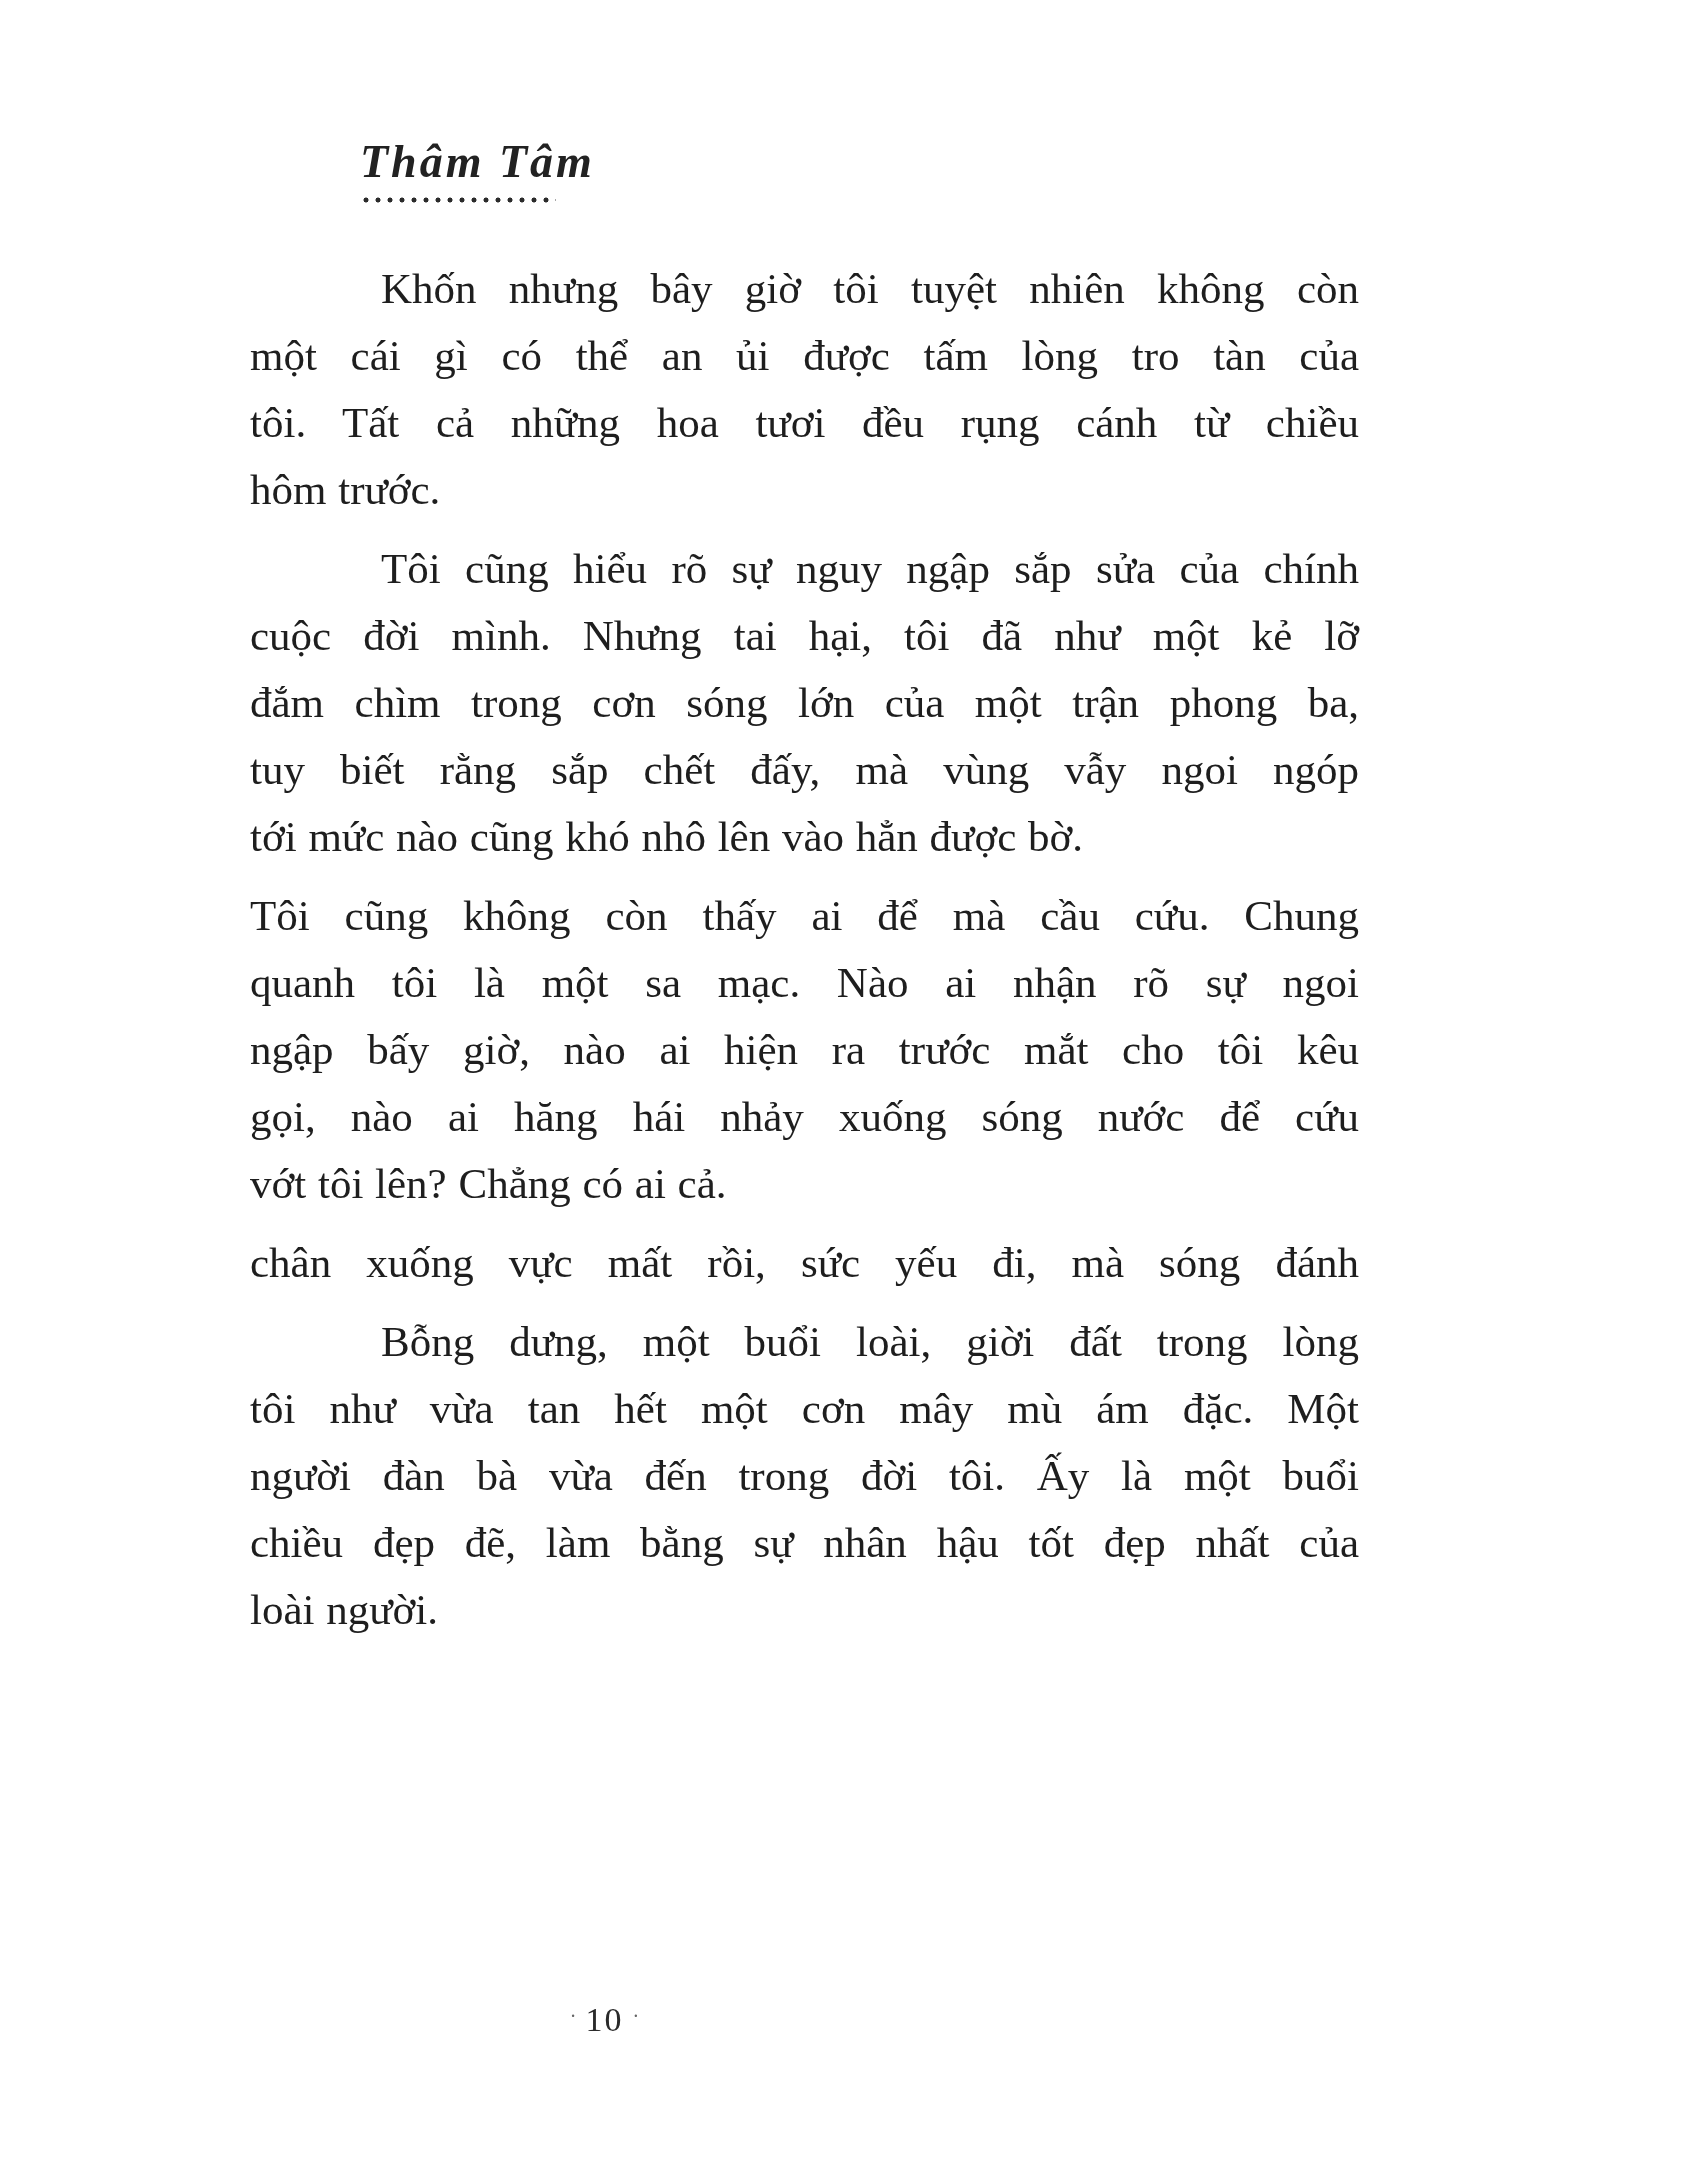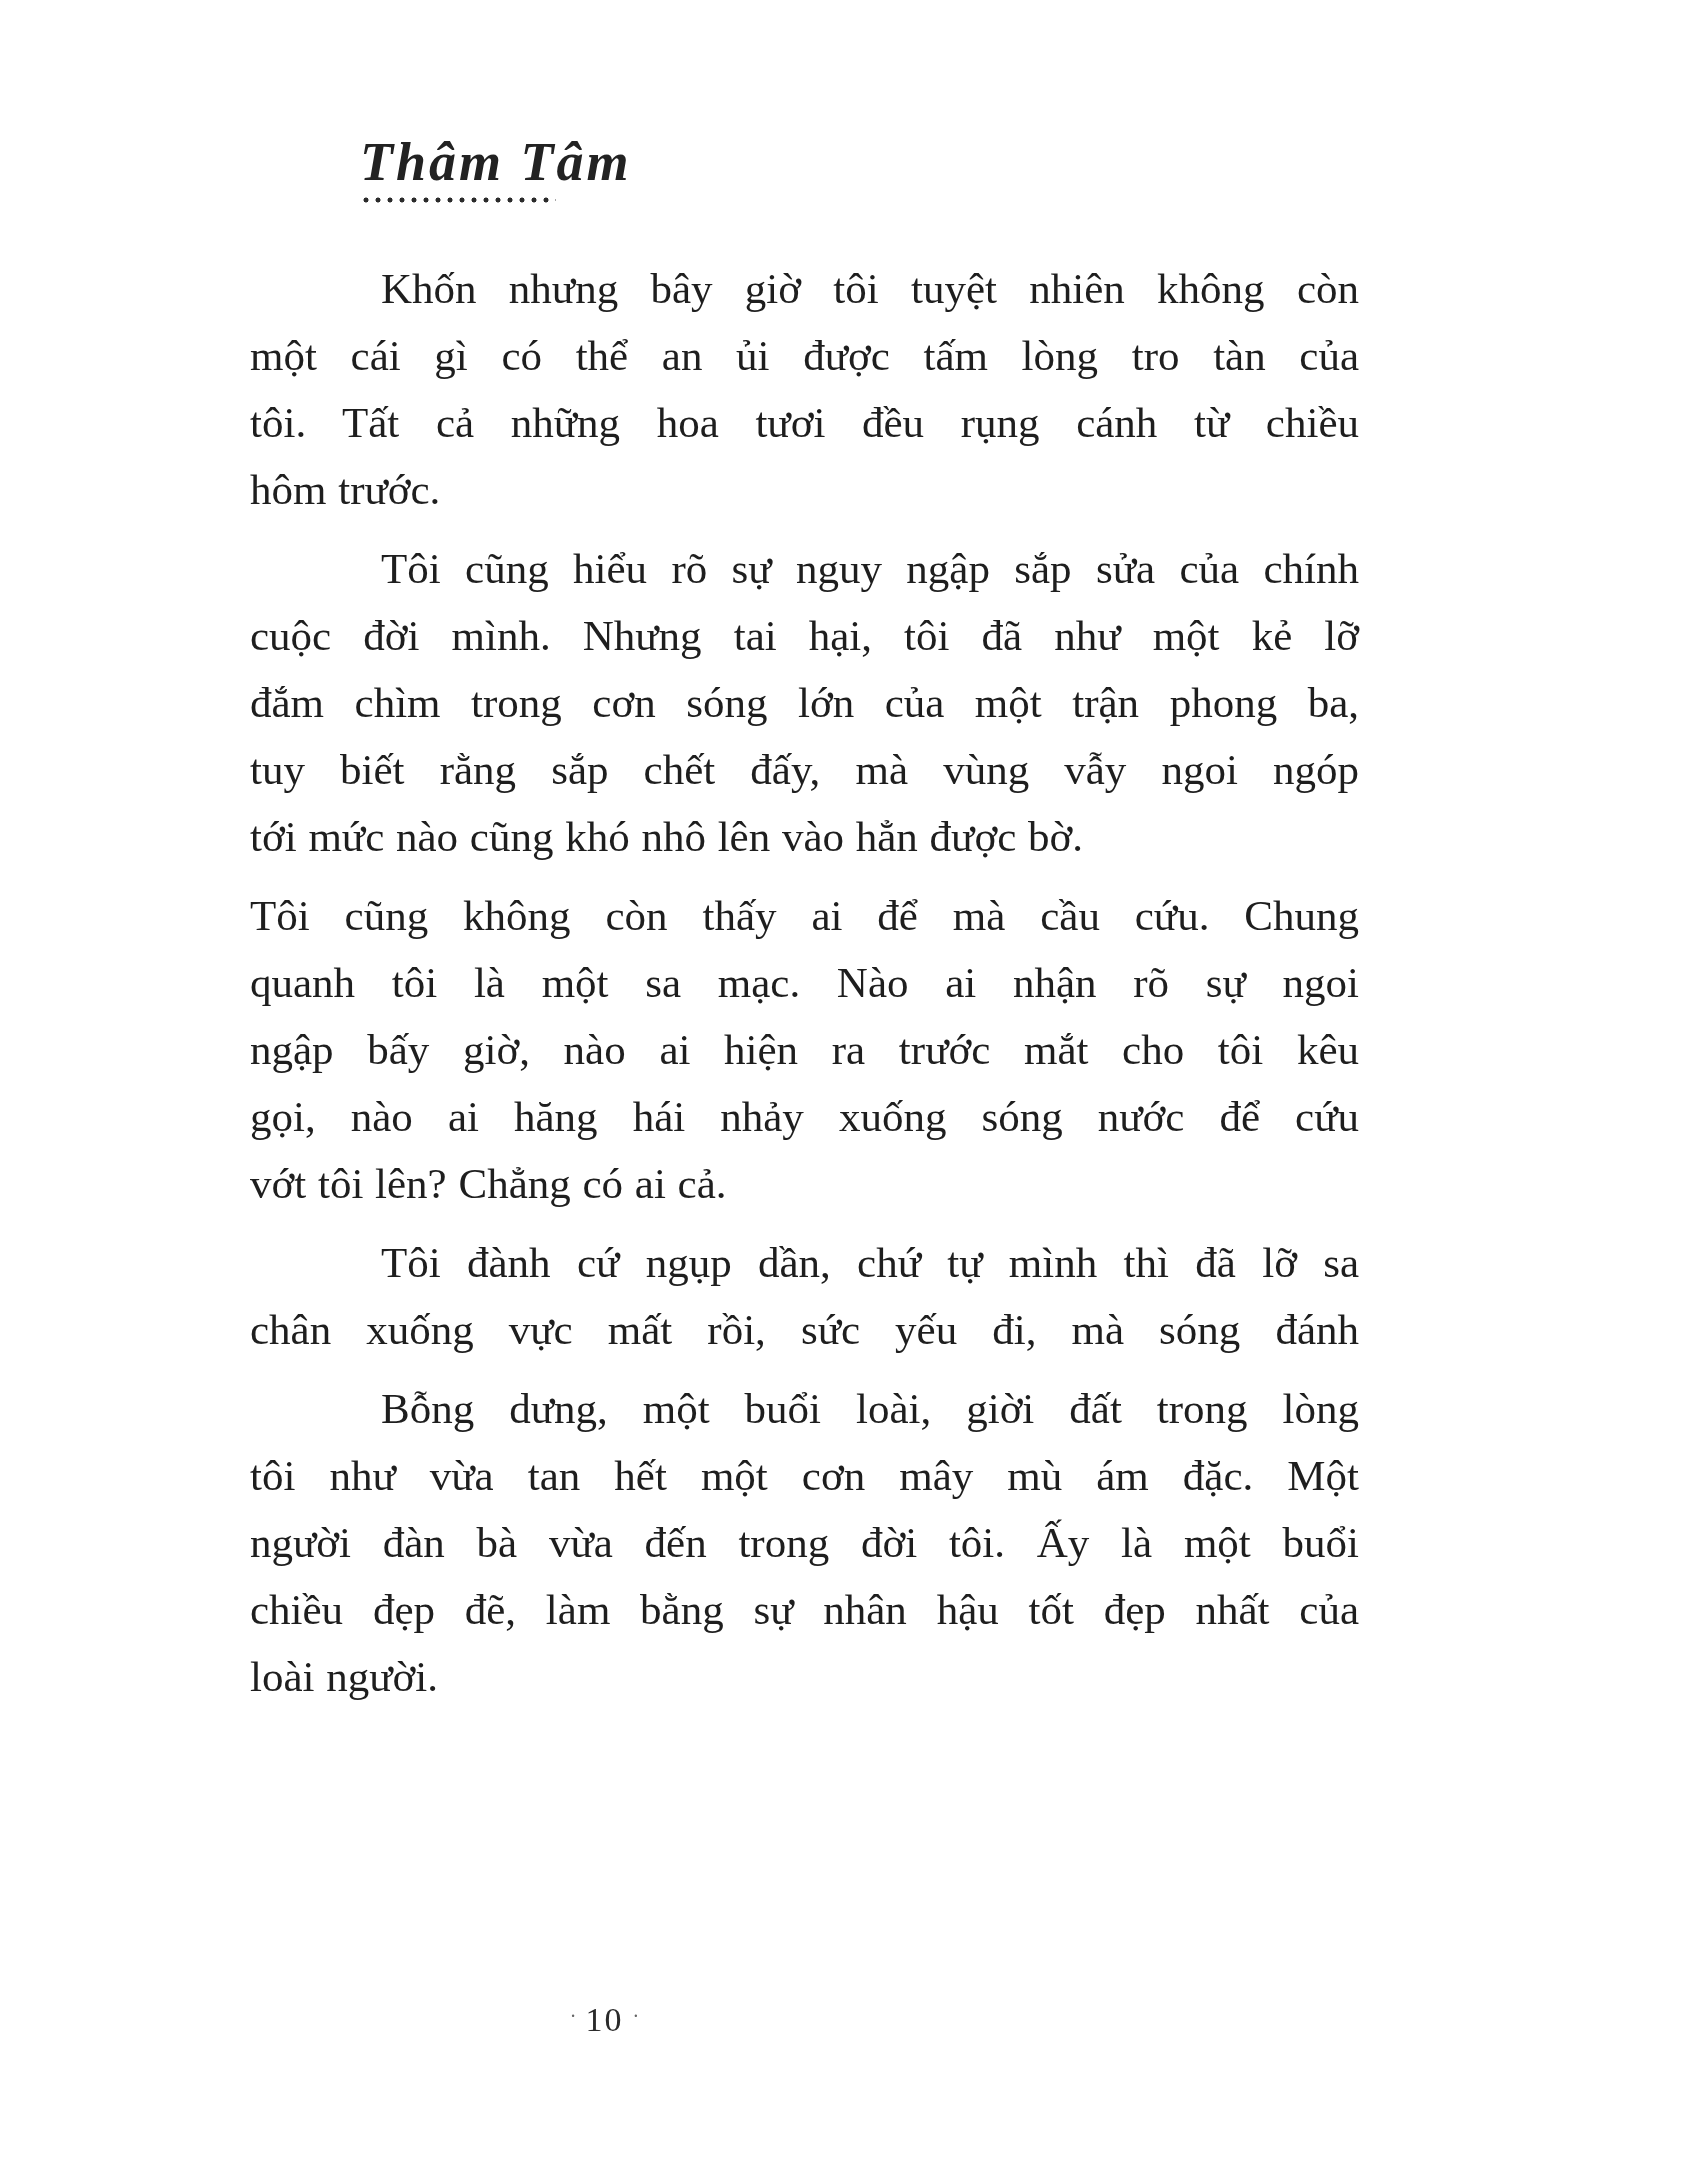--- a/index.html
+++ b/index.html
@@ -20,21 +20,21 @@
   }
   .page-header {
     position: absolute;
     left: 360px;
     top: 137px;
   }
   .author-name {
     font-family: "Liberation Serif", "DejaVu Serif", serif;
     font-style: italic;
     font-weight: 700;
-    font-size: 54px;
+    font-size: 46px;
     line-height: 50px;
     letter-spacing: 3px;
     color: #222222;
   }
   .dotted-rule {
     margin-top: 9px;
     width: 196px;
     height: 8px;
     background-image: radial-gradient(circle, #2b2b2b 2.2px, rgba(0,0,0,0) 2.8px);
     background-size: 12px 8px;
@@ -104,21 +104,20 @@
         <div class="text-line last">tới mức nào cũng khó nhô lên vào hẳn được bờ.</div>
       </div>
       <div class="paragraph">
         <div class="text-line">Tôi cũng không còn thấy ai để mà cầu cứu. Chung</div>
         <div class="text-line">quanh tôi là một sa mạc. Nào ai nhận rõ sự ngoi</div>
         <div class="text-line">ngập bấy giờ, nào ai hiện ra trước mắt cho tôi kêu</div>
         <div class="text-line">gọi, nào ai hăng hái nhảy xuống sóng nước để cứu</div>
         <div class="text-line last">vớt tôi lên? Chẳng có ai cả.</div>
       </div>
       <div class="paragraph">
-        <div class="text-line first">Tôi đành cứ ngụp dần, chứ tự mình thì đã lỡ sa</div>
         <div class="text-line">chân xuống vực mất rồi, sức yếu đi, mà sóng đánh</div>
       </div>
       <div class="paragraph">
         <div class="text-line first">Bỗng dưng, một buổi loài, giời đất trong lòng</div>
         <div class="text-line">tôi như vừa tan hết một cơn mây mù ám đặc. Một</div>
         <div class="text-line">người đàn bà vừa đến trong đời tôi. Ấy là một buổi</div>
         <div class="text-line">chiều đẹp đẽ, làm bằng sự nhân hậu tốt đẹp nhất của</div>
         <div class="text-line last">loài người.</div>
       </div>
     </main>

